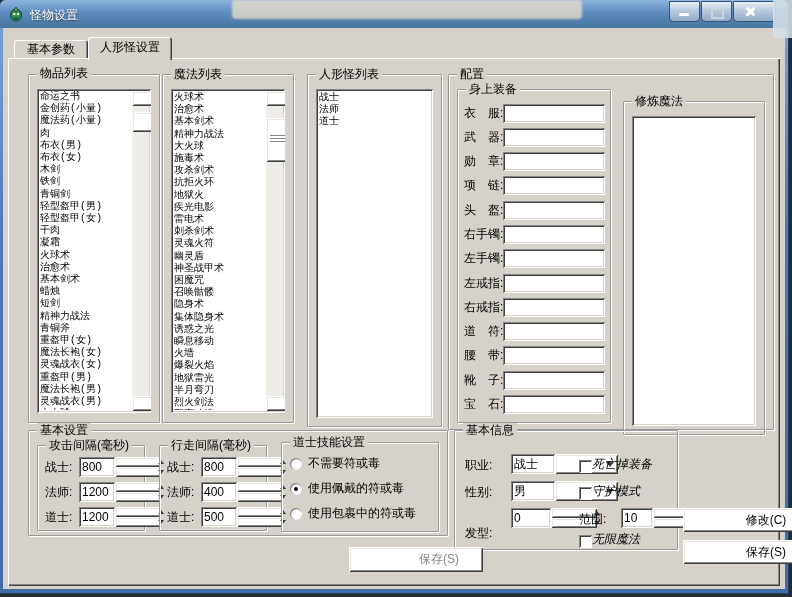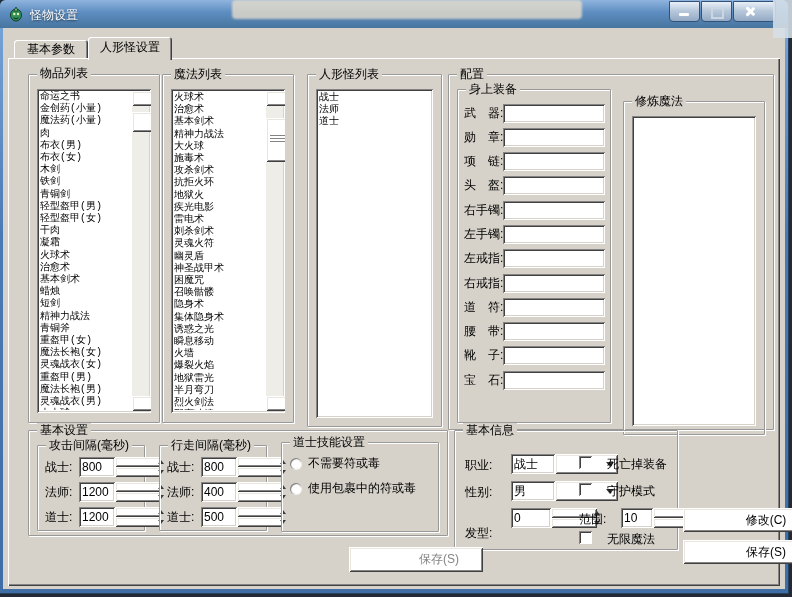--- a/index.html
+++ b/index.html
@@ -87,21 +87,21 @@
   .sb .tri-dn{border-left-width:3px;border-right-width:3px;border-top-width:4px;}
   
   .radiorows{position:absolute;left:8px;top:11px;}
   .radiorow{display:flex;align-items:center;height:19px;margin-bottom:6px;}
   .radio{width:12px;height:12px;border-radius:50%;background:#fff;margin-right:6px;
     box-shadow:inset 1px 1px 1px #848484,inset -1px -1px 1px #fff,inset 0 0 0 1px #b7b4ad;position:relative;}
   .radio.checked::after{content:"";position:absolute;left:4px;top:4px;width:4px;height:4px;border-radius:50%;background:#000;}
   
   .check{width:13px;height:13px;background:#fff;display:inline-block;vertical-align:middle;
     box-shadow:inset 1px 1px 0 #848484,inset -1px -1px 0 #fff,inset 2px 2px 0 #404040,inset -2px -2px 0 #fff;}
-  .checkrow{position:absolute;display:flex;align-items:flex-start;gap:15px;white-space:nowrap;}
+  .checkrow{position:absolute;display:flex;align-items:flex-end;gap:0;white-space:nowrap;font-style:italic;}
   
   .combo{position:absolute;display:flex;height:20px;}
   .combo .edit{width:44px;height:20px;box-sizing:border-box;}
   .dropbtn{width:17px;height:20px;display:flex;align-items:center;justify-content:center;}
   .dropbtn .tri-dn{border-left-width:4px;border-right-width:4px;border-top-width:5px;}
   
   .btn{position:absolute;display:flex;align-items:center;justify-content:center;cursor:default;}
   .btn.disabled{color:#848484;text-shadow:1px 1px 0 #fff;}
   label,span{cursor:default;}
 </style>
@@ -247,20 +247,24 @@
         </div>
       </div>
 
       <div class="group" style="left:440px;top:16px;width:324px;height:354px;">
         <span class="glabel">配置</span>
 
         <div class="group" style="left:8px;top:14px;width:152px;height:332px;">
           <span class="glabel">身上装备</span>
           <div class="eqrows">
 
+              <div class="eqrow">
+                <span class="eqlbl">衣　服:</span>
+                <input class="edit sunken" value="" style="">
+              </div>
 
               <div class="eqrow">
                 <span class="eqlbl">武　器:</span>
                 <input class="edit sunken" value="" style="">
               </div>
 
               <div class="eqrow">
                 <span class="eqlbl">勋　章:</span>
                 <input class="edit sunken" value="" style="">
               </div>
@@ -434,20 +438,24 @@
 
         <div class="group" style="left:252px;top:11px;width:156px;height:88px;">
           <span class="glabel">道士技能设置</span>
           <div class="radiorows">
 
               <div class="radiorow">
                 <span class="radio"></span>
                 <span>不需要符或毒</span>
               </div>
 
+              <div class="radiorow">
+                <span class="radio checked"></span>
+                <span>使用佩戴的符或毒</span>
+              </div>
 
               <div class="radiorow">
                 <span class="radio"></span>
                 <span>使用包裹中的符或毒</span>
               </div>
             </div>
         </div>
       </div>
 
       <div class="group" style="left:446px;top:372px;width:222px;height:118px;">

